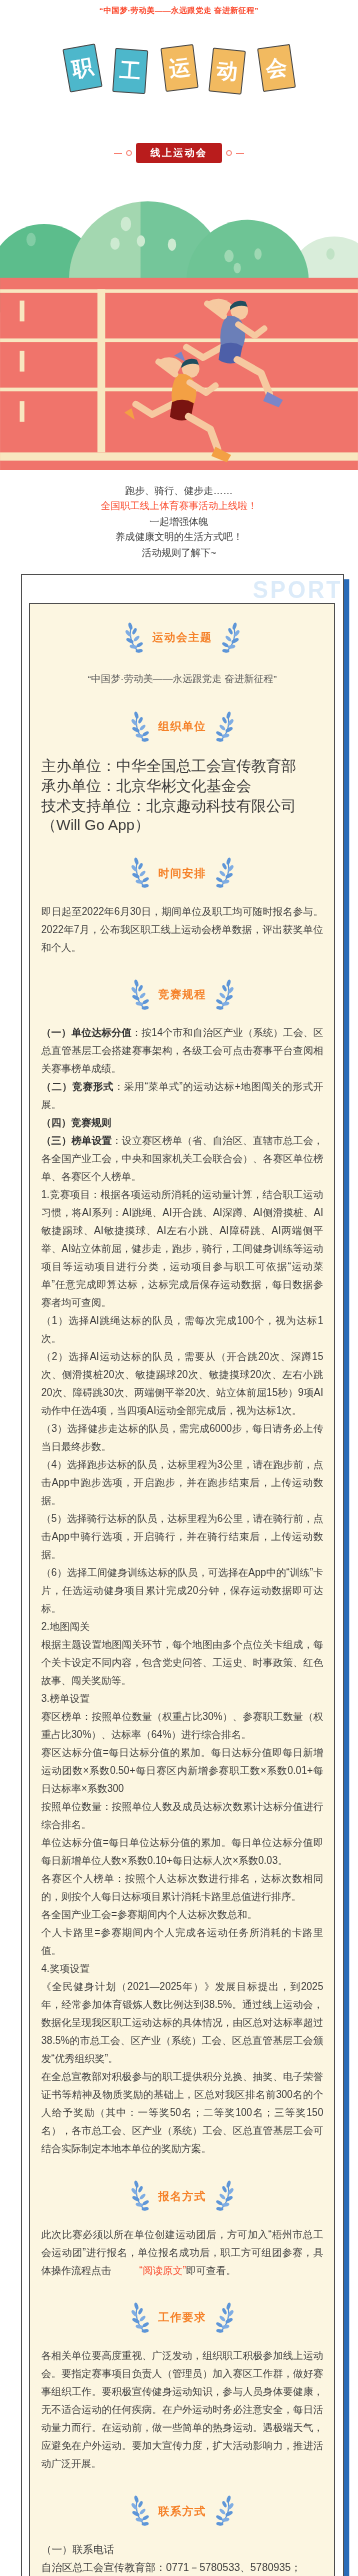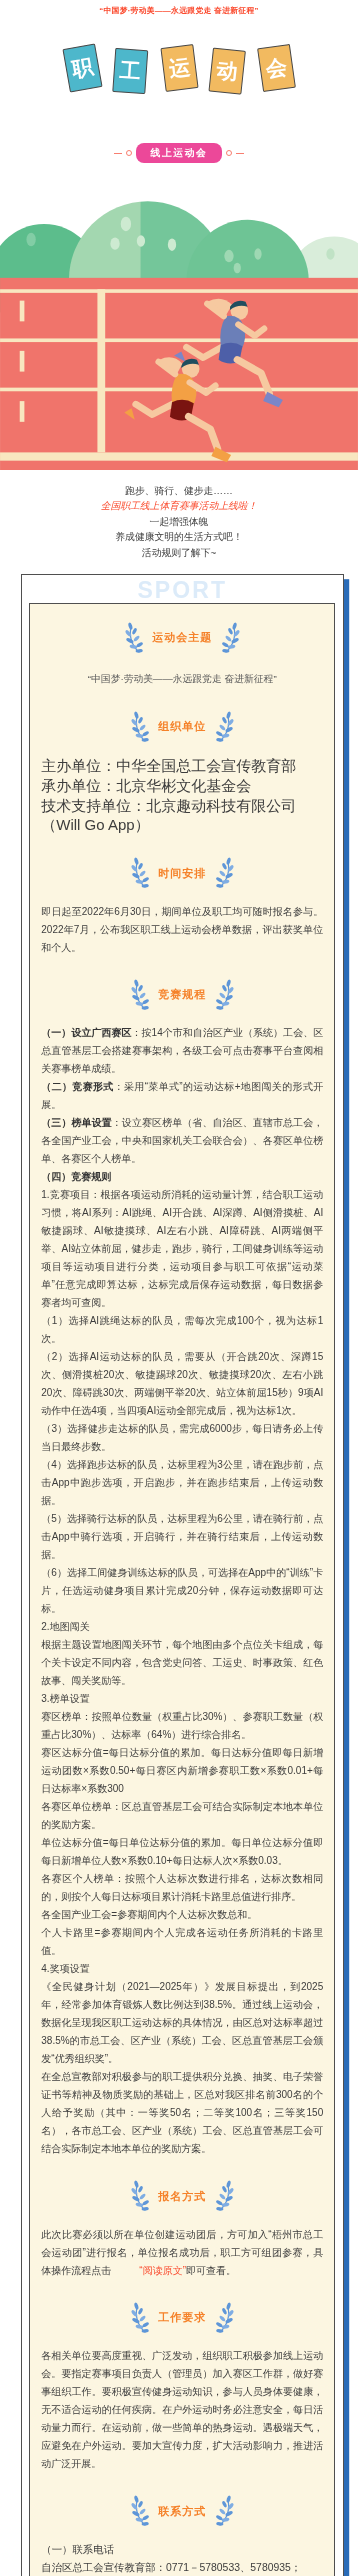--- a/index.html
+++ b/index.html
@@ -13,34 +13,34 @@
   .card:nth-child(1){transform:rotate(-10deg);}
   .card:nth-child(2){transform:rotate(4deg) translateY(3.1px);}
   .card:nth-child(3){transform:rotate(-7deg);}
   .card:nth-child(4){transform:rotate(6deg) translateY(3.1px);}
   .card:nth-child(5){transform:rotate(-8deg);}
 
   
   .pill-row{margin-top:40px;display:flex;align-items:center;justify-content:center;gap:4.1px;}
   .pill-line{width:7.3px;height:1px;background:#f87e70;}
   .pill-dot{width:4.1px;height:4.1px;border:1px solid #f87e70;border-radius:50%;}
-  .pill{background:#ec4899;color:#fff;font-size:9.8px;font-weight:bold;letter-spacing:1.6px;
-        padding:3.6px 14.5px;border-radius:8px;}
+  .pill{background:#b91c1c;color:#fff;font-size:9.8px;font-weight:bold;letter-spacing:1.6px;
+        padding:3.6px 14.5px;border-radius:2px;}
 
   
   .banner{margin-top:4.1px;line-height:0;}
 
   
   .intro{margin-top:12.4px;text-align:center;font-size:9.8px;line-height:15.5px;color:#3d3d3d;}
-  .intro .red{color:#fa4b2e;font-style:italic;}
+  .intro .red{color:#fa4b2e;}
 
   
   .outer-box{margin:13.5px 14.5px 0 21px;border:1.6px solid #4f4f4f;background:#fff;position:relative;
              box-shadow:5.2px 5.2px 0 #2a6cb8;}
-  .sport-watermark{text-align:center;font-size:23px;font-weight:bold;letter-spacing:2.1px;color:#dcebf9;
+  .sport-watermark{text-align:right;font-size:23px;font-weight:bold;letter-spacing:2.1px;color:#dcebf9;
                    padding:4.1px 0 1px 0;line-height:23px;}
   .inner-box{margin:0 7.3px 54px 7.3px;border:1.6px solid #4f4f4f;background:#fcf6e1;padding:17.6px 11px 21px 11px;}
 
   .sec-heading{display:flex;align-items:center;justify-content:center;gap:8.3px;margin:22px 0 13.5px 0;}
   .sec-heading:first-child{margin-top:0;font-family:Liberation Serif, serif;}
   .sec-heading .label{color:#f5822a;font-size:11px;font-weight:bold;letter-spacing:1px;}
   .laurel{width:21px;height:32px;}
   .laurel.right{transform:scaleX(-1);}
 
   .theme-line{text-align:center;font-size:9.8px;color:#5a5a5a;margin:17.6px 0 23px 0;line-height:16.6px;}
@@ -194,37 +194,37 @@
     <div class="sec-heading">
       <svg class="laurel" viewBox="0 0 40 62">
           <use href="#laurelsym"></use>
         </svg>
       <span class="label">竞赛规程</span>
       <svg class="laurel right" viewBox="0 0 40 62">
           <use href="#laurelsym"></use>
         </svg>
     </div>
     <div class="rules" id="rules">
-        <p class="body-para"><b>（一）设立广西赛区</b>：按14个市和自治区产业（系统）工会、区总直管基层工会搭建赛事架构，各级工会可点击赛事平台查阅相关赛事榜单成绩。</p>
+        <p class="body-para"><b>（一）单位达标分值</b>：按14个市和自治区产业（系统）工会、区总直管基层工会搭建赛事架构，各级工会可点击赛事平台查阅相关赛事榜单成绩。</p>
         <p class="body-para"><b>（二）竞赛形式</b>：采用“菜单式”的运动达标+地图闯关的形式开展。</p>
+        <p class="body-para"><b>（四）竞赛规则</b></p>
         <p class="body-para"><b>（三）榜单设置</b>：设立赛区榜单（省、自治区、直辖市总工会，各全国产业工会，中央和国家机关工会联合会）、各赛区单位榜单、各赛区个人榜单。</p>
-        <p class="body-para"><b>（四）竞赛规则</b></p>
         <p class="body-para">1.竞赛项目：根据各项运动所消耗的运动量计算，结合职工运动习惯，将AI系列：AI跳绳、AI开合跳、AI深蹲、AI侧滑摸桩、AI敏捷踢球、AI敏捷摸球、AI左右小跳、AI障碍跳、AI两端侧平举、AI站立体前屈，健步走，跑步，骑行，工间健身训练等运动项目等运动项目进行分类，运动项目参与职工可依据“运动菜单”任意完成即算达标，达标完成后保存运动数据，每日数据参赛者均可查阅。</p>
         <p class="body-para">（1）选择AI跳绳达标的队员，需每次完成100个，视为达标1次。</p>
         <p class="body-para">（2）选择AI运动达标的队员，需要从（开合跳20次、深蹲15次、侧滑摸桩20次、敏捷踢球20次、敏捷摸球20次、左右小跳20次、障碍跳30次、两端侧平举20次、站立体前屈15秒）9项AI动作中任选4项，当四项AI运动全部完成后，视为达标1次。</p>
         <p class="body-para">（3）选择健步走达标的队员，需完成6000步，每日请务必上传当日最终步数。</p>
         <p class="body-para">（4）选择跑步达标的队员，达标里程为3公里，请在跑步前，点击App中跑步选项，开启跑步，并在跑步结束后，上传运动数据。</p>
         <p class="body-para">（5）选择骑行达标的队员，达标里程为6公里，请在骑行前，点击App中骑行选项，开启骑行，并在骑行结束后，上传运动数据。</p>
         <p class="body-para">（6）选择工间健身训练达标的队员，可选择在App中的“训练”卡片，任选运动健身项目累计完成20分钟，保存运动数据即可达标。</p>
         <p class="body-para">2.地图闯关</p>
         <p class="body-para">根据主题设置地图闯关环节，每个地图由多个点位关卡组成，每个关卡设定不同内容，包含党史问答、工运史、时事政策、红色故事、闯关奖励等。</p>
         <p class="body-para">3.榜单设置</p>
         <p class="body-para">赛区榜单：按照单位数量（权重占比30%）、参赛职工数量（权重占比30%）、达标率（64%）进行综合排名。</p>
         <p class="body-para">赛区达标分值=每日达标分值的累加。每日达标分值即每日新增运动团数×系数0.50+每日赛区内新增参赛职工数×系数0.01+每日达标率×系数300</p>
-        <p class="body-para">各赛区单位榜单：区总直管基层工会可结合实际制定本地本单位的奖励方案。</p>
+        <p class="body-para">按照单位数量：按照单位人数及成员达标次数累计达标分值进行综合排名。</p>
         <p class="body-para">单位达标分值=每日单位达标分值的累加。每日单位达标分值即每日新增单位人数×系数0.10+每日达标人次×系数0.03。</p>
         <p class="body-para">各赛区个人榜单：按照个人达标次数进行排名，达标次数相同的，则按个人每日达标项目累计消耗卡路里总值进行排序。</p>
         <p class="body-para">各全国产业工会=参赛期间内个人达标次数总和。</p>
         <p class="body-para">个人卡路里=参赛期间内个人完成各运动任务所消耗的卡路里值。</p>
         <p class="body-para">4.奖项设置</p>
         <p class="body-para">《全民健身计划（2021—2025年）》发展目标提出，到2025年，经常参加体育锻炼人数比例达到38.5%。通过线上运动会，数据化呈现我区职工运动达标的具体情况，由区总对达标率超过38.5%的市总工会、区产业（系统）工会、区总直管基层工会颁发“优秀组织奖”。</p>
         <p class="body-para">在全总宣教部对积极参与的职工提供积分兑换、抽奖、电子荣誉证书等精神及物质奖励的基础上，区总对我区排名前300名的个人给予奖励（其中：一等奖50名；二等奖100名；三等奖150名），各市总工会、区产业（系统）工会、区总直管基层工会可结合实际制定本地本单位的奖励方案。</p>
       </div>
 
     <div class="sec-heading">

